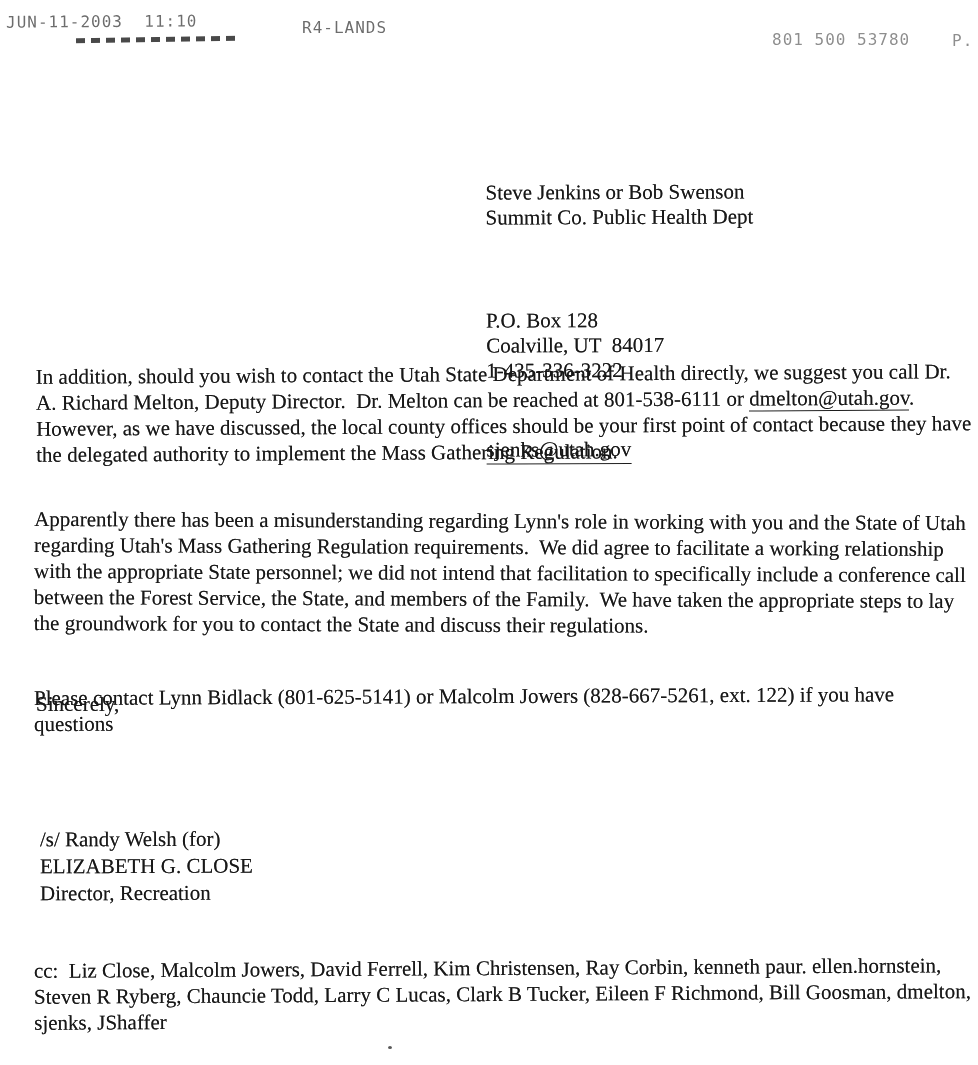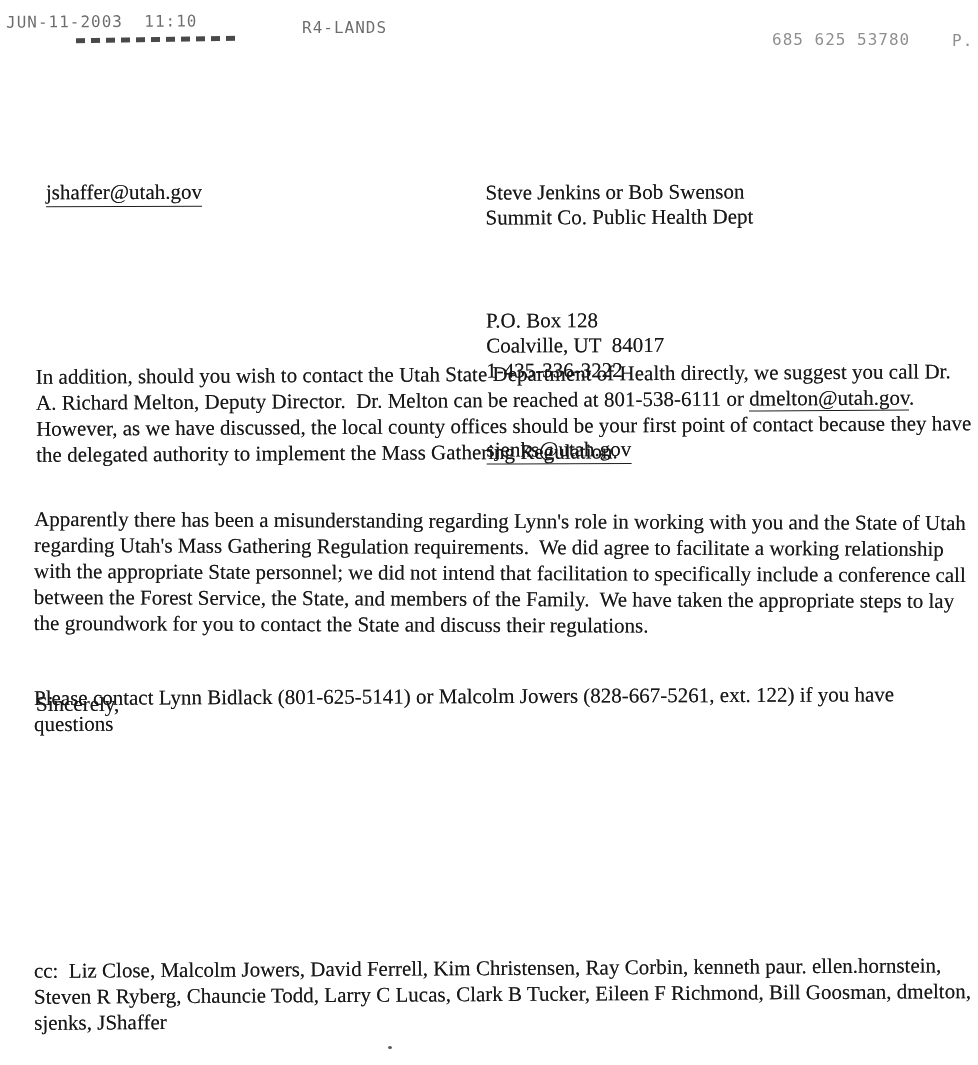--- a/index.html
+++ b/index.html
@@ -52,44 +52,46 @@
            background: #5a5a5a; border-radius: 50%; }
 </style>
 </head>
 <body>
 
 <div class="page">
 
   <div class="fax-header">
     <span class="fax-datetime">JUN-11-2003  11:10</span>
     <span class="fax-station">R4-LANDS</span>
-    <span class="fax-number">685 625 53780</span>
+    <span class="fax-number">801 500 53780</span>
     <span class="fax-page">P.</span>
     <div class="smudge"></div>
   </div>
 
   <div class="addr addr-left txt">
-    <div><span class="email">jshaffer@utah.gov</span></div>
   </div>
 
   <div class="addr addr-right txt">
     <div>Steve Jenkins or Bob Swenson
 Summit Co. Public Health Dept</div>
     <div class="addr-gap">P.O. Box 128
 Coalville, UT  84017
 1-435-336-3222</div>
     <div><span class="email">sjenks@utah.gov</span></div>
   </div>
 
   <p class="para p1 txt"><span>In addition, should you wish to contact the Utah State Department of Health directly, we suggest you call Dr. A. Richard Melton, Deputy Director.  Dr. Melton can be reached at 801-538-6111 or </span><span class="email-inline">dmelton@utah.gov</span><span>.  However, as we have discussed, the local county offices should be your first point of contact because they have the delegated authority to implement the Mass Gathering Regulation.</span></p>
 
   <p class="para p2 txt">Apparently there has been a misunderstanding regarding Lynn's role in working with you and the State of Utah regarding Utah's Mass Gathering Regulation requirements.  We did agree to facilitate a working relationship with the appropriate State personnel; we did not intend that facilitation to specifically include a conference call between the Forest Service, the State, and members of the Family.  We have taken the appropriate steps to lay the groundwork for you to contact the State and discuss their regulations.</p>
 
   <p class="para p3 txt">Please contact Lynn Bidlack (801-625-5141) or Malcolm Jowers (828-667-5261, ext. 122) if you have questions</p>
 
   <div class="closing txt">Sincerely,</div>
 
+  <div class="sig txt">/s/ Randy Welsh (for)
+ELIZABETH G. CLOSE
+Director, Recreation</div>
 
   <p class="para cc txt">cc:  Liz Close, Malcolm Jowers, David Ferrell, Kim Christensen, Ray Corbin, kenneth paur. ellen.hornstein, Steven R Ryberg, Chauncie Todd, Larry C Lucas, Clark B Tucker, Eileen F Richmond, Bill Goosman, dmelton, sjenks, JShaffer</p>
 
   <div class="speck"></div>
 
 </div>
 
 </body></html>

